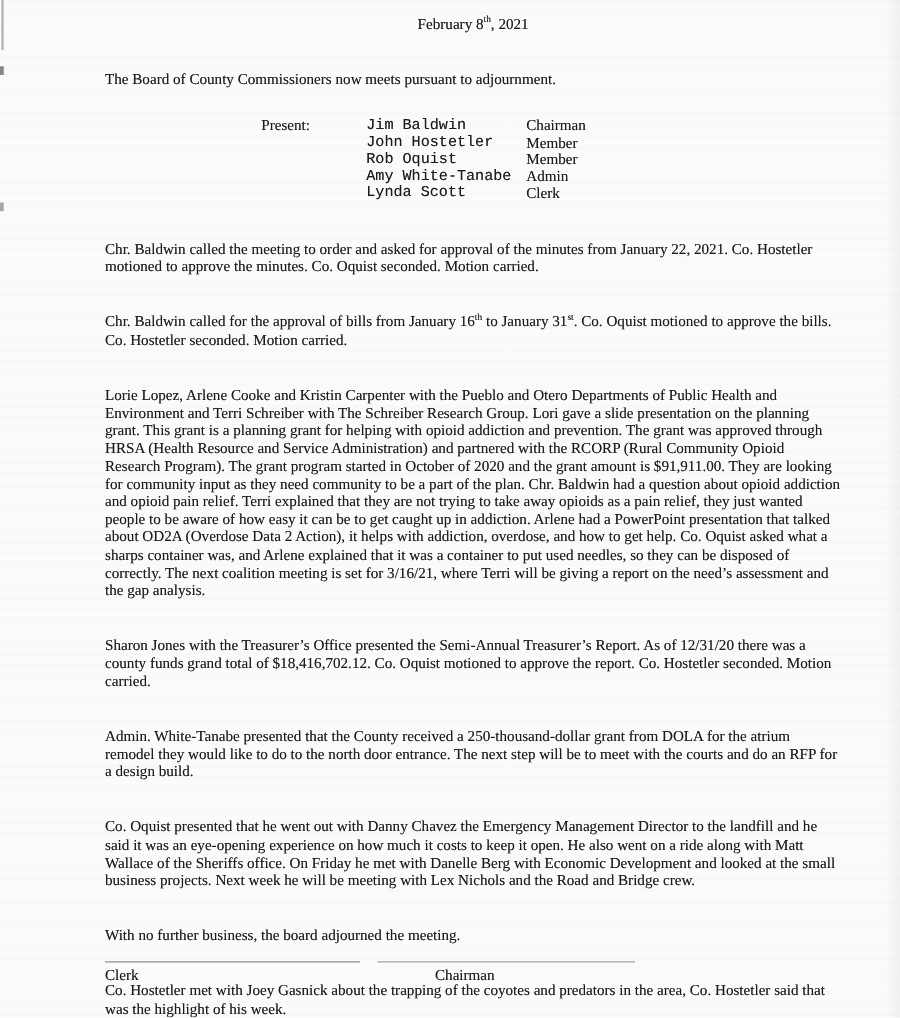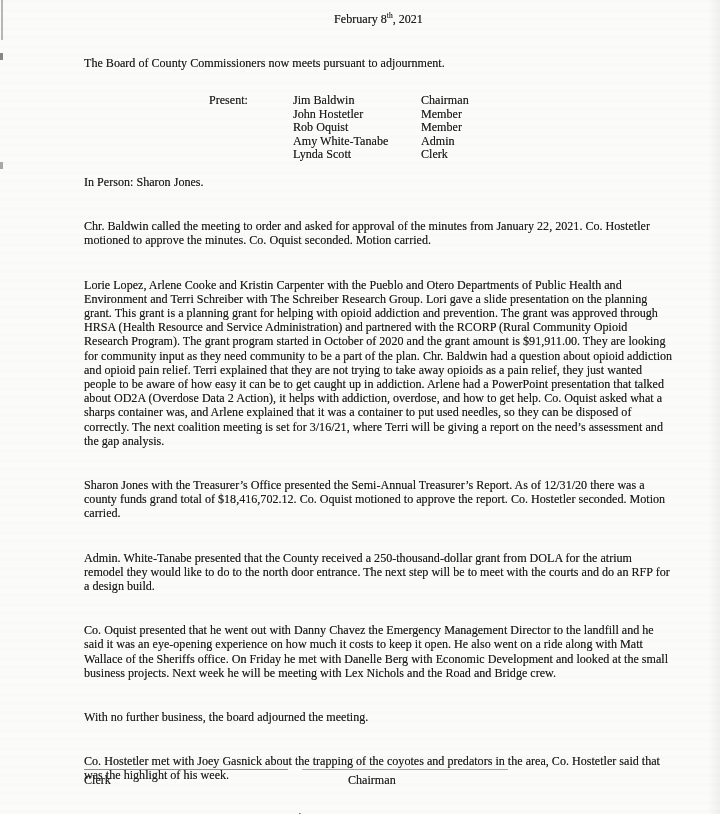--- a/index.html
+++ b/index.html
@@ -26,21 +26,21 @@
     text-shadow: 0 0 0.35px rgba(25,25,25,0.55);
   }
   sup { font-size: 7.5px; line-height: 0; vertical-align: super; }
 
   .date { text-align: center; margin: 4px 0 0 0; }
   .intro { margin: 31px 0 0 0; }
 
   .present { margin: 24px 0 0 125px; line-height: 13.5px; }
   .prow { display: flex; justify-content: center; }
   .pcol-label { width: 84px; }
-  .pcol-name  { width: 128px; }
+  .pcol-name  { width: 128px; font-family: Liberation Mono, monospace; }
   .pcol-role  { flex: 1; }
 
   .para { margin: 13px 0 0 0; }
   p.para { margin-bottom: 0; margin-top: 30px; }
   .tight { margin-top: 6px; }
 
   .signatures {
     position: absolute;
     top: 769px; left: 84px;
     display: flex;
@@ -104,25 +104,25 @@
       <span class="pcol-role">Admin</span>
     </div>
     <div class="prow">
       <span class="pcol-label"></span>
       <span class="pcol-name">Lynda Scott</span>
       <span class="pcol-role">Clerk</span>
     </div>
   </div>
 
   <div class="txt para">
-    <div>In Person: Sharon Jones.</div>
   </div>
 
   <p class="txt para">Chr. Baldwin called the meeting to order and asked for approval of the minutes from January 22, 2021. Co. Hostetler motioned to approve the minutes. Co. Oquist seconded. Motion carried.</p>
 
+  <p class="txt para"><span>Chr. Baldwin called for the approval of bills from January 16</span><sup>th</sup><span> to January 31</span><sup>st</sup><span>. Co. Oquist motioned to approve the bills. Co. Hostetler seconded. Motion carried.</span></p>
 
   <p class="txt para">Lorie Lopez, Arlene Cooke and Kristin Carpenter with the Pueblo and Otero Departments of Public Health and Environment and Terri Schreiber with The Schreiber Research Group. Lori gave a slide presentation on the planning grant. This grant is a planning grant for helping with opioid addiction and prevention. The grant was approved through HRSA (Health Resource and Service Administration) and partnered with the RCORP (Rural Community Opioid Research Program). The grant program started in October of 2020 and the grant amount is $91,911.00. They are looking for community input as they need community to be a part of the plan. Chr. Baldwin had a question about opioid addiction and opioid pain relief. Terri explained that they are not trying to take away opioids as a pain relief, they just wanted people to be aware of how easy it can be to get caught up in addiction. Arlene had a PowerPoint presentation that talked about OD2A (Overdose Data 2 Action), it helps with addiction, overdose, and how to get help. Co. Oquist asked what a sharps container was, and Arlene explained that it was a container to put used needles, so they can be disposed of correctly. The next coalition meeting is set for 3/16/21, where Terri will be giving a report on the need’s assessment and the gap analysis.</p>
 
   <p class="txt para tight">Sharon Jones with the Treasurer’s Office presented the Semi-Annual Treasurer’s Report. As of 12/31/20 there was a county funds grand total of $18,416,702.12. Co. Oquist motioned to approve the report. Co. Hostetler seconded. Motion carried.</p>
 
   <p class="txt para">Admin. White-Tanabe presented that the County received a 250-thousand-dollar grant from DOLA for the atrium remodel they would like to do to the north door entrance. The next step will be to meet with the courts and do an RFP for a design build.</p>
 
   <p class="txt para">Co. Oquist presented that he went out with Danny Chavez the Emergency Management Director to the landfill and he said it was an eye-opening experience on how much it costs to keep it open. He also went on a ride along with Matt Wallace of the Sheriffs office. On Friday he met with Danelle Berg with Economic Development and looked at the small business projects. Next week he will be meeting with Lex Nichols and the Road and Bridge crew.</p>
 
   <p class="txt para">With no further business, the board adjourned the meeting.</p>

